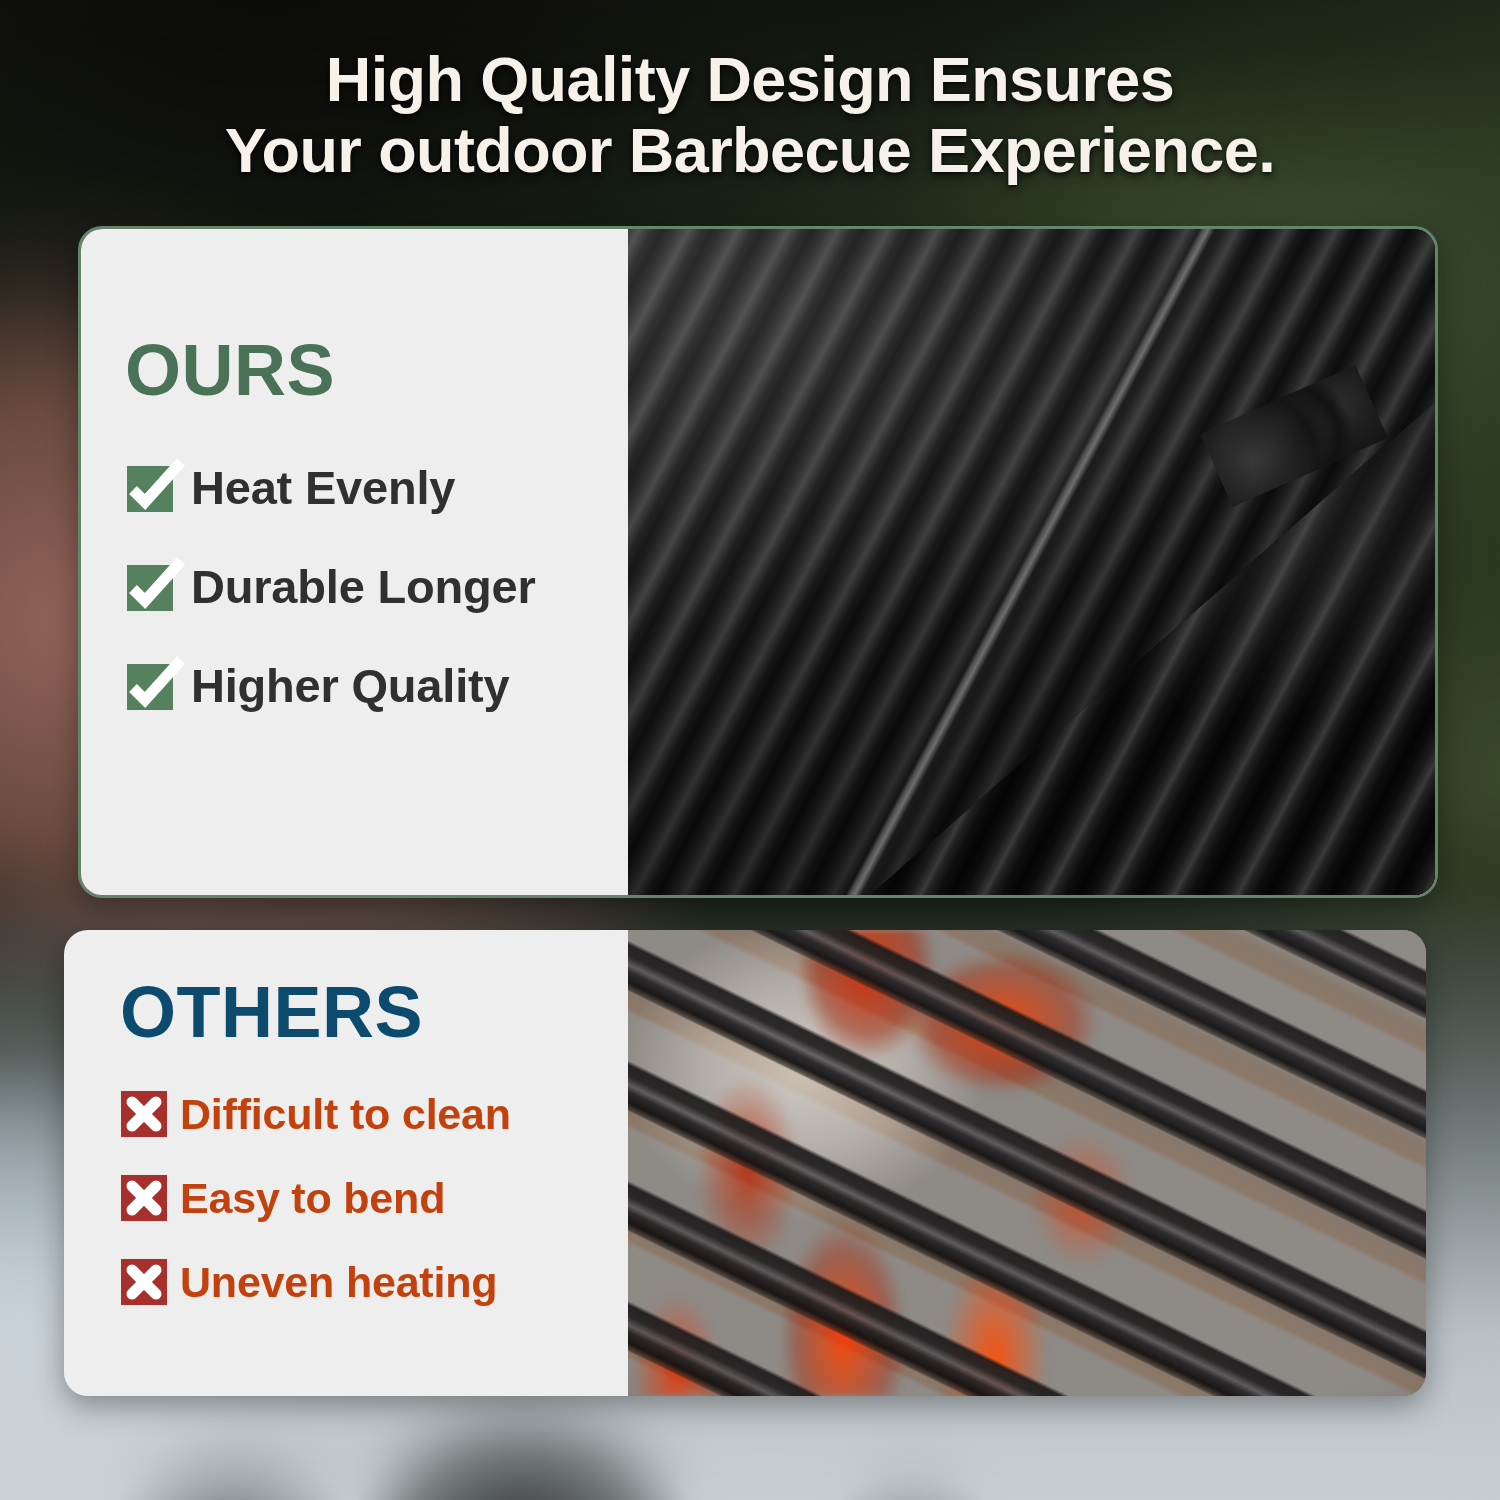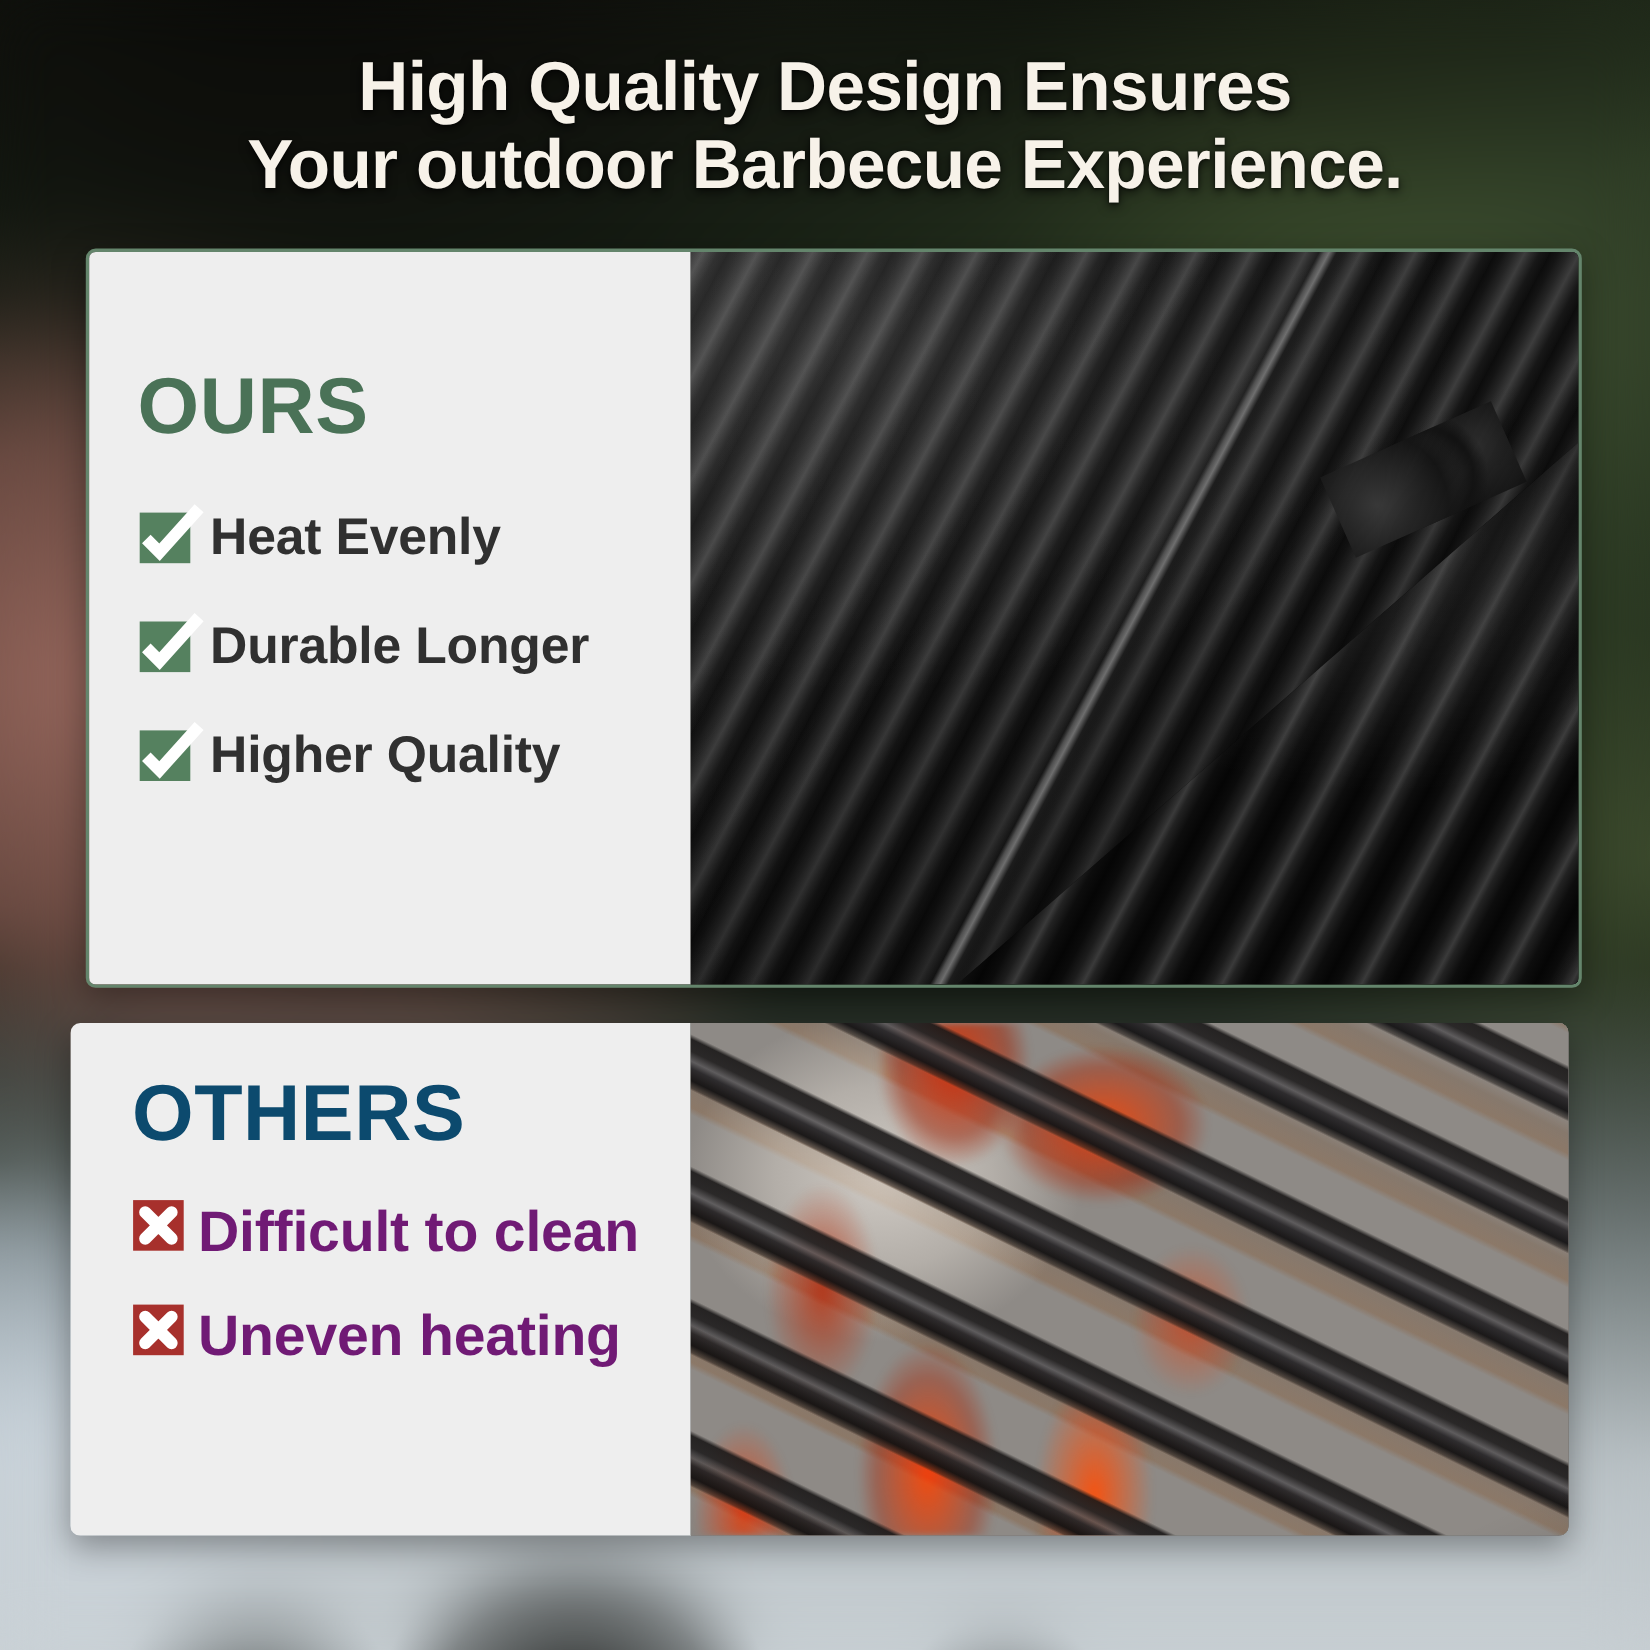--- a/index.html
+++ b/index.html
@@ -58,21 +58,21 @@
     letter-spacing:-0.6px;
     text-shadow:0 3px 10px rgba(0,0,0,0.75), 0 1px 3px rgba(0,0,0,0.6);
     padding:0 66px;
     z-index:5;
   }
   #headline .l2 { display:block; }
 
   
   .card {
     position:absolute;
-    border-radius:9px;
+    border-radius:24px;
     overflow:hidden;
     display:flex;
     box-shadow:0 10px 30px rgba(0,0,0,0.35);
     z-index:4;
   }
   #card-ours {
     left:78px; top:226px; width:1360px; height:672px;
     border:3px solid #64856c;
   }
   #card-others {
@@ -104,21 +104,21 @@
 
   .feature-item {
     display:flex;
     gap:12px;
   }
   #ours-list   .feature-item { margin-bottom:44px; }
   #others-list .feature-item { margin-bottom:35px; }
 
   .feature-label { font-weight:800; letter-spacing:-0.2px; white-space:nowrap; }
   #ours-list   .feature-label { font-size:47px; color:#303030; }
-  #others-list .feature-label { font-size:52px; color:#701a75; }
+  #others-list .feature-label { font-size:43px; color:#c2410c; }
 
   .ico { flex:0 0 auto; position:relative; }
   .ico svg { display:block; overflow:visible; }
 
   
   .plate-ribs {
     position:absolute; inset:-40%;
     background:
       repeating-linear-gradient(118deg,
         #0c0c0c 0px, #141414 7px, #242424 15px,
@@ -300,20 +300,29 @@
         </span>
         <span class="feature-label">Difficult to clean</span>
       </li>
       <li class="feature-item">
         <span class="ico">
           <svg width="48" height="48" viewBox="0 0 48 48">
             <rect x="1" y="1" width="46" height="46" fill="#a7302c"></rect>
             <path d="M12 12 L36 36 M36 12 L12 36" fill="none" stroke="#ffffff" stroke-width="11" stroke-linecap="round"></path>
           </svg>
         </span>
+        <span class="feature-label">Easy to bend</span>
+      </li>
+      <li class="feature-item">
+        <span class="ico">
+          <svg width="48" height="48" viewBox="0 0 48 48">
+            <rect x="1" y="1" width="46" height="46" fill="#a7302c"></rect>
+            <path d="M12 12 L36 36 M36 12 L12 36" fill="none" stroke="#ffffff" stroke-width="11" stroke-linecap="round"></path>
+          </svg>
+        </span>
         <span class="feature-label">Uneven heating</span>
       </li>
     </ul>
   </div>
 
   <div class="photo">
     <div class="ash"></div>
     <div class="embers"></div>
     <div class="grate"></div>
     <div class="grate-rust"></div>

